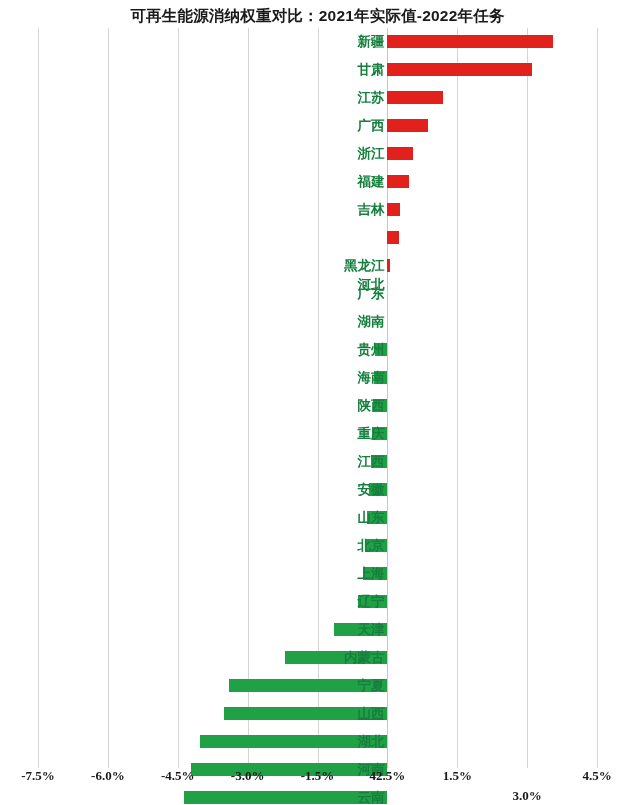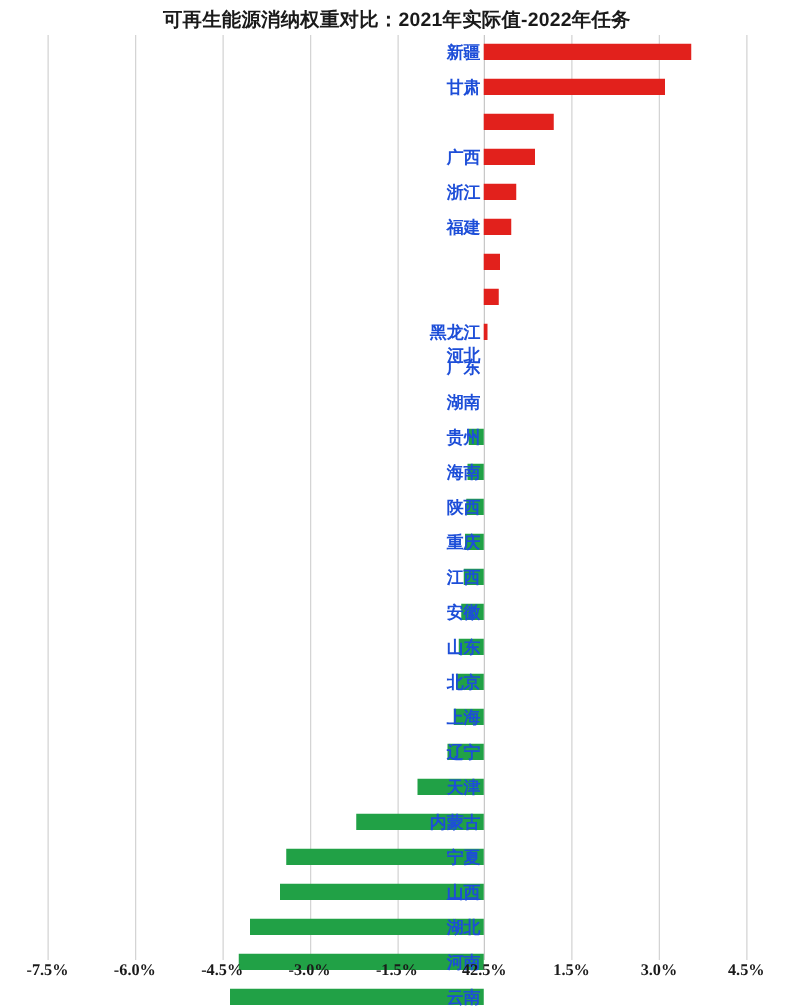--- a/index.html
+++ b/index.html
@@ -96,21 +96,21 @@
     height: 740px;
   }
   .cat-label {
     position: absolute;
     height: 28px;
     line-height: 28px;
     width: 120px;
     text-align: right;
     font-size: 13.5px;
     font-weight: bold;
-    color: #1d4ed8;
+    color: #15803d;
     white-space: nowrap;
   }
 
   
   .xaxis {
     position: absolute;
     left: 0;
     top: 768px;
     width: 567px;
     height: 30px;
@@ -225,23 +225,25 @@
         <div class="bar-row" style="top: 728px;">
           <div class="bar neg" title="河南 -4.22%" style="left: 190.793px; width: 196.582px;"></div>
         </div>
         <div class="bar-row" style="top: 756px;">
           <div class="bar neg" title="云南 -4.37%" style="left: 183.806px; width: 203.569px;"></div>
         </div>
       </div>
     <div class="labels-layer" id="labels-layer">
         <div class="cat-label" style="top: 0px; left: 264.375px;">新疆</div>
         <div class="cat-label" style="top: 28px; left: 264.375px;">甘肃</div>
+        <div class="cat-label" style="top: 56px; left: 264.375px;">江苏</div>
         <div class="cat-label" style="top: 84px; left: 264.375px;">广西</div>
         <div class="cat-label" style="top: 112px; left: 264.375px;">浙江</div>
         <div class="cat-label" style="top: 140px; left: 264.375px;">福建</div>
+        <div class="cat-label" style="top: 168px; left: 264.375px;">吉林</div>
         <div class="cat-label" style="top: 196px; left: 264.375px; margin-top: 47px;">河北</div>
         <div class="cat-label" style="top: 224px; left: 264.375px;">黑龙江</div>
         <div class="cat-label" style="top: 252px; left: 264.375px;">广东</div>
         <div class="cat-label" style="top: 280px; left: 264.375px;">湖南</div>
         <div class="cat-label" style="top: 308px; left: 264.375px;">贵州</div>
         <div class="cat-label" style="top: 336px; left: 264.375px;">海南</div>
         <div class="cat-label" style="top: 364px; left: 264.375px;">陕西</div>
         <div class="cat-label" style="top: 392px; left: 264.375px;">重庆</div>
         <div class="cat-label" style="top: 420px; left: 264.375px;">江西</div>
         <div class="cat-label" style="top: 448px; left: 264.375px;">安徽</div>
@@ -260,17 +262,17 @@
   </div>
 
   <div class="xaxis" id="xaxis">
       <div class="xtick-label" style="left: 38px;">-7.5%</div>
       <div class="xtick-label" style="left: 107.875px;">-6.0%</div>
       <div class="xtick-label" style="left: 177.75px;">-4.5%</div>
       <div class="xtick-label" style="left: 247.625px;">-3.0%</div>
       <div class="xtick-label" style="left: 317.5px;">-1.5%</div>
       <div class="xtick-label" style="left: 387.375px;">42.5%</div>
       <div class="xtick-label" style="left: 457.25px;">1.5%</div>
-      <div class="xtick-label" style="left: 527.125px;">3.0%</div>
+      <div class="xtick-label" style="left: 527.125px; margin-top: 20px;">3.0%</div>
       <div class="xtick-label" style="left: 597px;">4.5%</div>
     </div>
 
 </div>
 
 </body></html>

